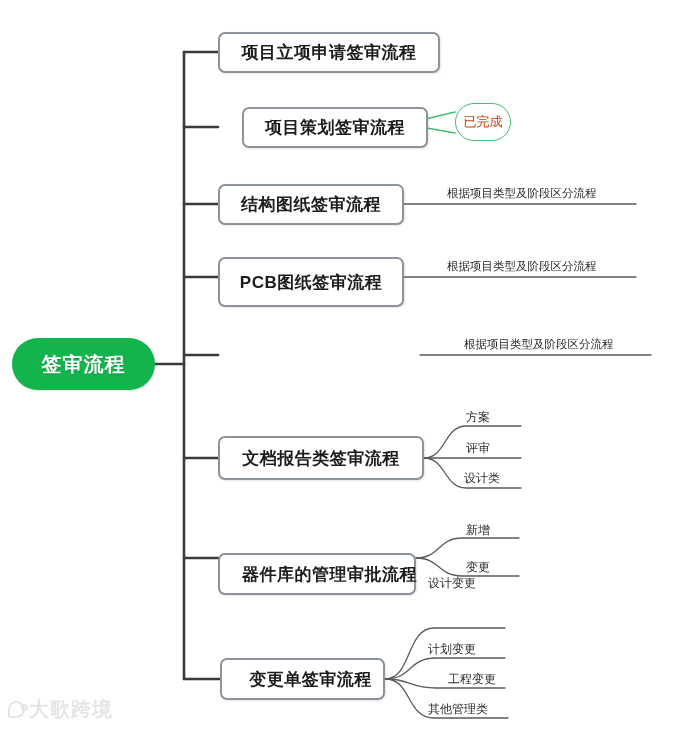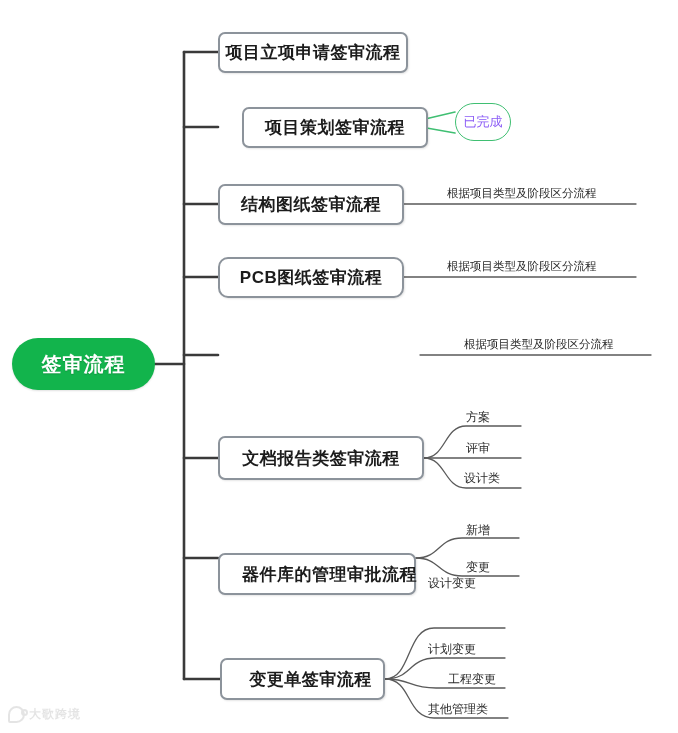--- a/index.html
+++ b/index.html
@@ -62,21 +62,21 @@
   
   .callout{
     position:absolute;
     display:flex;align-items:center;justify-content:center;
     border:1.6px solid #3fbf72;
     border-radius:22px;
     background:#ffffff;
     box-sizing:border-box;
   }
   .callout-label{
-    color:#8b5cf6;
+    color:#c2410c;
     font-size:13px;
     white-space:nowrap;
   }
 
   
   .watermark{
     position:absolute;
     left:8px;bottom:10px;
     display:flex;align-items:center;gap:4px;
     opacity:.13;
@@ -88,21 +88,21 @@
     border-radius:50% 50% 50% 2px;
     position:relative;
     box-sizing:border-box;
   }
   .wm-mark::after{
     content:"";position:absolute;right:-5px;top:1px;
     width:7px;height:7px;border:2px solid #3a3a3a;border-radius:50%;
     box-sizing:border-box;
   }
   .wm-text{
-    font-size:12px;font-weight:bold;color:#3a3a3a;letter-spacing:1px;
+    font-size:20px;font-weight:bold;color:#3a3a3a;letter-spacing:1px;
   }
 </style>
 </head>
 <body>
 
 <div id="canvas">
 
   <svg class="wires" viewBox="0 0 678 733">
     <g fill="none" stroke="#3a3a3a" stroke-width="2.6" stroke-linecap="round">
 
@@ -142,37 +142,37 @@
 
     <g fill="none" stroke="#3fbf72" stroke-width="1.6" stroke-linecap="round">
       <path d="M404 124 L455 112 M404 124 L455 133"></path>
     </g>
   </svg>
 
   <div class="root-node" style="left:12px;top:338px;width:143px;height:52px;">
     <span class="root-label">签审流程</span>
   </div>
 
-  <div class="topic" style="left:218px;top:32px;width:190px;height:41px;">
+  <div class="topic" style="left:218px;top:32px;width:222px;height:41px;">
     <span class="topic-label">项目立项申请签审流程</span>
   </div>
 
   <div class="topic" style="left:218px;top:107px;width:186px;height:41px;margin-left:24px;">
     <span class="topic-label">项目策划签审流程</span>
   </div>
   <div class="callout" style="left:455px;top:103px;width:56px;height:38px;">
     <span class="callout-label">已完成</span>
   </div>
 
   <div class="topic" style="left:218px;top:184px;width:186px;height:41px;">
     <span class="topic-label">结构图纸签审流程</span>
   </div>
   <div class="sub note" style="left:447px;top:186px;">根据项目类型及阶段区分流程</div>
 
-  <div class="topic" style="left:218px;top:257px;width:186px;height:41px;border-radius:10px;">
+  <div class="topic" style="left:218px;top:257px;width:186px;height:50px;">
     <span class="topic-label">PCB图纸签审流程</span>
   </div>
   <div class="sub note" style="left:447px;top:259px;">根据项目类型及阶段区分流程</div>
 
   <div class="sub note" style="left:464px;top:337px;">根据项目类型及阶段区分流程</div>
 
   <div class="topic" style="left:218px;top:436px;width:206px;height:44px;">
     <span class="topic-label">文档报告类签审流程</span>
   </div>
   <div class="sub" style="left:466px;top:410px;">方案</div>

